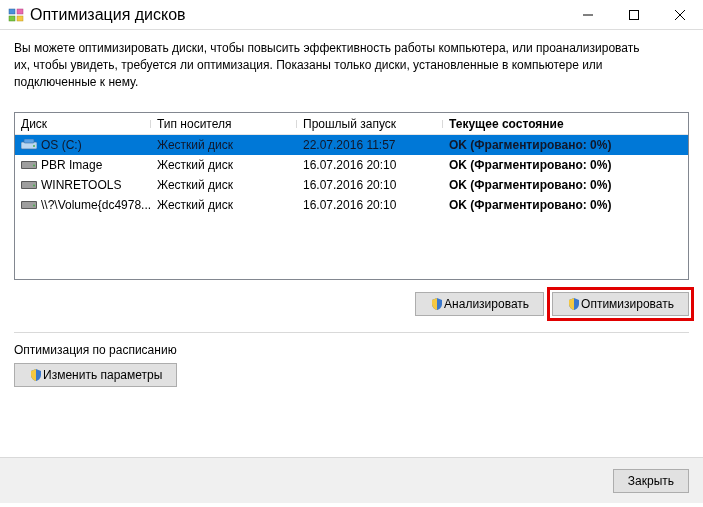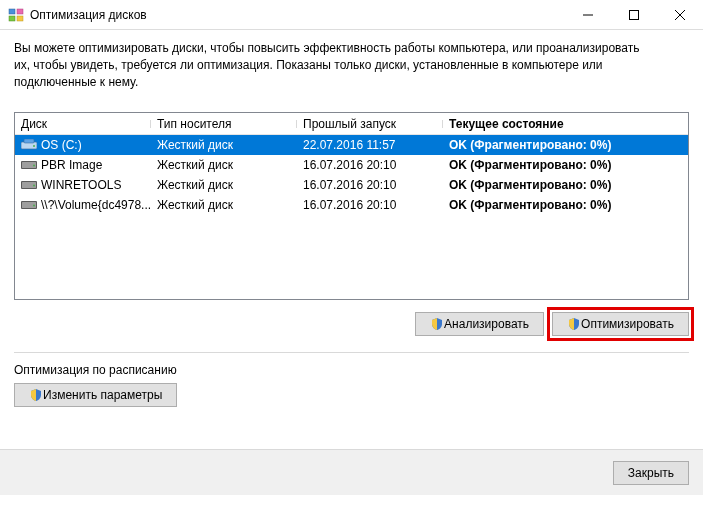--- a/index.html
+++ b/index.html
@@ -19,39 +19,39 @@
     border-bottom: 1px solid #ddd;
     display: flex;
     align-items: center;
     padding: 0 0 0 8px;
   }
   .title-icon {
     width: 16px; height: 16px;
     margin-right: 6px;
     display: inline-flex;
   }
-  .title-text { font-size: 12px; flex: 1; }
+  .title-text { font-size: 16px; flex: 1; }
   .win-controls { display: flex; height: 100%; }
   .win-btn {
     width: 46px;
     display: flex;
     align-items: center;
     justify-content: center;
     font-size: 10px;
   }
   .win-btn svg { width: 10px; height: 10px; }
   .content {
     padding: 10px 14px 0 14px;
   }
   .intro { line-height: 1.4; margin-bottom: 14px; }
   .section-label { margin-bottom: 6px; }
   .table-box {
     border: 1px solid #828790;
     background: #fff;
-    height: 188px;
+    height: 168px;
     overflow: hidden;
     margin-top: 22px;
   }
   .thead {
     display: flex;
     font-size: 12px;
     height: 22px;
     align-items: center;
     border-bottom: 1px solid #e5e5e5;
   }
@@ -73,21 +73,21 @@
   .col-status { flex: 1; font-weight: bold; }
   .tbody { }
   .trow {
     display: flex;
     height: 20px;
     align-items: center;
     font-size: 12px;
   }
   .trow.selected {
     background: #0078d7;
-    color: #ffffff;
+    color: #0f172a;
   }
   .td {
     padding: 0 6px;
     white-space: nowrap;
     overflow: hidden;
   }
   .td.col-disk { display: flex; align-items: center; gap: 4px; }
   .drive-icon {
     width: 16px; height: 12px;
     display: inline-flex;
@@ -125,21 +125,21 @@
   .sched-row {
     display: flex;
     align-items: flex-start;
     justify-content: space-between;
   }
   .sched-info { padding-left: 14px; margin-top: 4px; }
   .sched-on { font-weight: 600; margin-bottom: 6px; }
   .sched-line { margin-bottom: 6px; }
   .bottom-bar {
     position: absolute;
-    left: 0; right: 0; bottom: 12px;
+    left: 0; right: 0; bottom: 4px;
     border-top: 1px solid #d9d9d9;
     background: #f0f0f0;
     height: 46px;
     display: flex;
     align-items: center;
     justify-content: flex-end;
     padding: 0 14px;
   }
 </style>
 </head>

